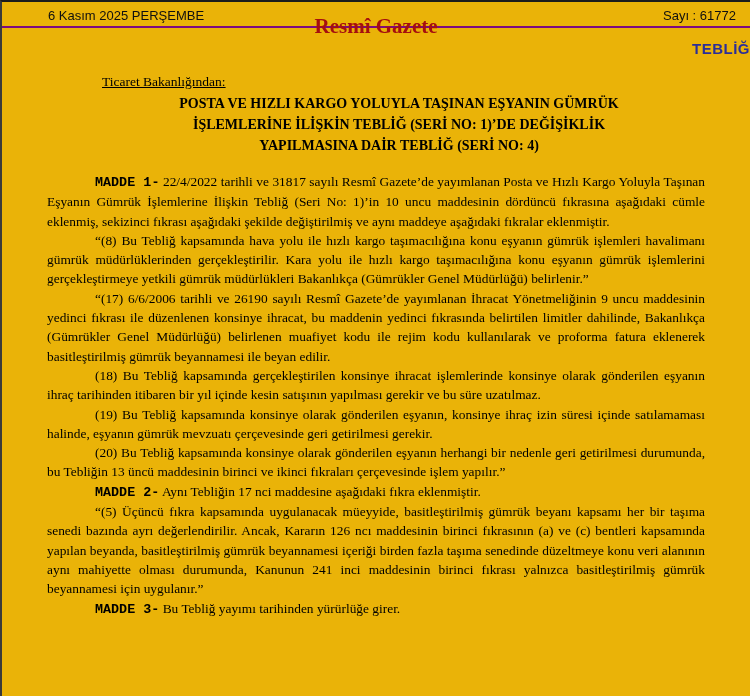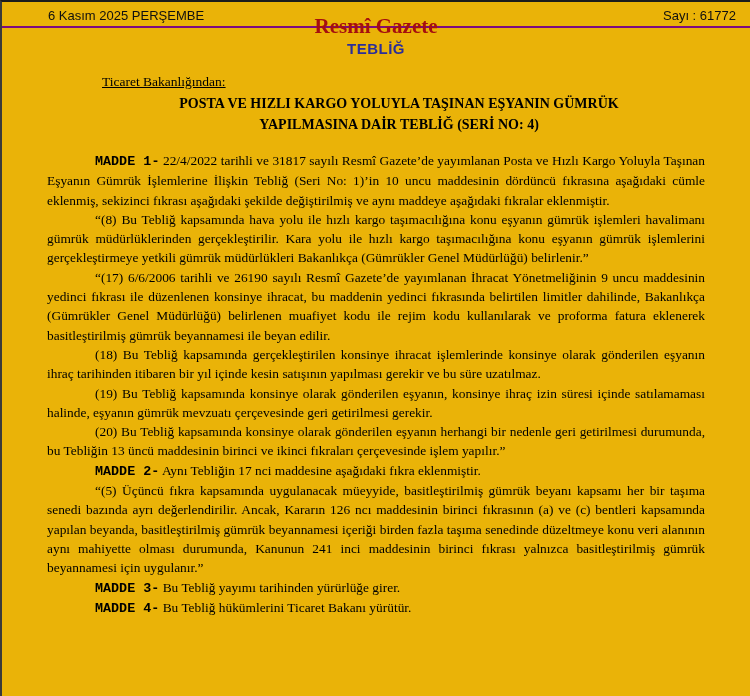--- a/index.html
+++ b/index.html
@@ -31,21 +31,21 @@
     color:#a50f0f;
   }
   .gz-issue{
     position:absolute;right:14px;top:6px;
     font:13px "Liberation Sans", sans-serif;
     color:#101010;
   }
   
   .section-heading{
     margin-top:12px;
-    text-align:center;
+    text-align:right;
     font:bold 15px "Liberation Sans", sans-serif;
     letter-spacing:.5px;
     color:#2b2e99;
   }
   
   .ministry{
     margin:17px 0 3px 100px;
     font:13.5px "Liberation Serif", serif;
     text-decoration:underline;
   }
@@ -77,29 +77,29 @@
     <span class="gz-name">Resmî Gazete</span>
     <span class="gz-issue">Sayı : 61772</span>
   </div>
 
   <div class="section-heading">TEBLİĞ</div>
 
   <div class="ministry">Ticaret Bakanlığından:</div>
 
   <div class="doc-title">
       <div>POSTA VE HIZLI KARGO YOLUYLA TAŞINAN EŞYANIN GÜMRÜK</div>
+      <div>İŞLEMLERİNE İLİŞKİN TEBLİĞ (SERİ NO: 1)’DE DEĞİŞİKLİK</div>
       <div>YAPILMASINA DAİR TEBLİĞ (SERİ NO: 4)</div>
     </div>
 
   <div class="doc-body">
       <p class="para"><b>MADDE 1-</b><span> 22/4/2022 tarihli ve 31817 sayılı Resmî Gazete’de yayımlanan Posta ve Hızlı Kargo Yoluyla Taşınan Eşyanın Gümrük İşlemlerine İlişkin Tebliğ (Seri No: 1)’in 10 uncu maddesinin dördüncü fıkrasına aşağıdaki cümle eklenmiş, sekizinci fıkrası aşağıdaki şekilde değiştirilmiş ve aynı maddeye aşağıdaki fıkralar eklenmiştir.</span></p>
       <p class="para"><span>“(8) Bu Tebliğ kapsamında hava yolu ile hızlı kargo taşımacılığına konu eşyanın gümrük işlemleri havalimanı gümrük müdürlüklerinden gerçekleştirilir. Kara yolu ile hızlı kargo taşımacılığına konu eşyanın gümrük işlemlerini gerçekleştirmeye yetkili gümrük müdürlükleri Bakanlıkça (Gümrükler Genel Müdürlüğü) belirlenir.”</span></p>
       <p class="para"><span>“(17) 6/6/2006 tarihli ve 26190 sayılı Resmî Gazete’de yayımlanan İhracat Yönetmeliğinin 9 uncu maddesinin yedinci fıkrası ile düzenlenen konsinye ihracat, bu maddenin yedinci fıkrasında belirtilen limitler dahilinde, Bakanlıkça (Gümrükler Genel Müdürlüğü) belirlenen muafiyet kodu ile rejim kodu kullanılarak ve proforma fatura eklenerek basitleştirilmiş gümrük beyannamesi ile beyan edilir.</span></p>
       <p class="para"><span>(18) Bu Tebliğ kapsamında gerçekleştirilen konsinye ihracat işlemlerinde konsinye olarak gönderilen eşyanın ihraç tarihinden itibaren bir yıl içinde kesin satışının yapılması gerekir ve bu süre uzatılmaz.</span></p>
       <p class="para"><span>(19) Bu Tebliğ kapsamında konsinye olarak gönderilen eşyanın, konsinye ihraç izin süresi içinde satılamaması halinde, eşyanın gümrük mevzuatı çerçevesinde geri getirilmesi gerekir.</span></p>
       <p class="para"><span>(20) Bu Tebliğ kapsamında konsinye olarak gönderilen eşyanın herhangi bir nedenle geri getirilmesi durumunda, bu Tebliğin 13 üncü maddesinin birinci ve ikinci fıkraları çerçevesinde işlem yapılır.”</span></p>
       <p class="para"><b>MADDE 2-</b><span> Aynı Tebliğin 17 nci maddesine aşağıdaki fıkra eklenmiştir.</span></p>
       <p class="para"><span>“(5) Üçüncü fıkra kapsamında uygulanacak müeyyide, basitleştirilmiş gümrük beyanı kapsamı her bir taşıma senedi bazında ayrı değerlendirilir. Ancak, Kararın 126 ncı maddesinin birinci fıkrasının (a) ve (c) bentleri kapsamında yapılan beyanda, basitleştirilmiş gümrük beyannamesi içeriği birden fazla taşıma senedinde düzeltmeye konu veri alanının aynı mahiyette olması durumunda, Kanunun 241 inci maddesinin birinci fıkrası yalnızca basitleştirilmiş gümrük beyannamesi için uygulanır.”</span></p>
       <p class="para"><b>MADDE 3-</b><span> Bu Tebliğ yayımı tarihinden yürürlüğe girer.</span></p>
-      <p class="para"><b>MADDE 4-</b><span> Bu Tebliğ hükümlerini Ticaret Bakanı yürütür.</span></p>
     </div>
 
 </div>
 
 </body></html>

